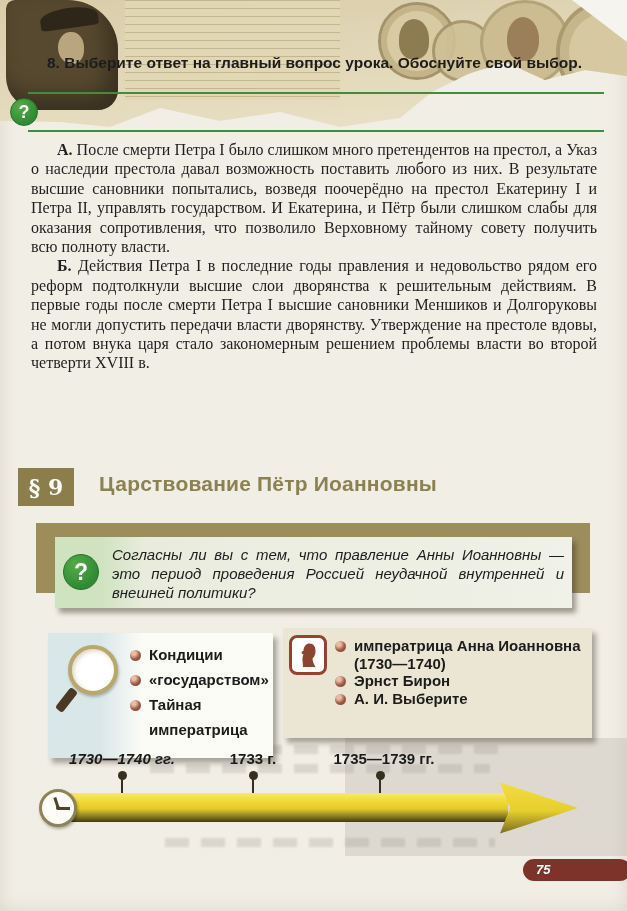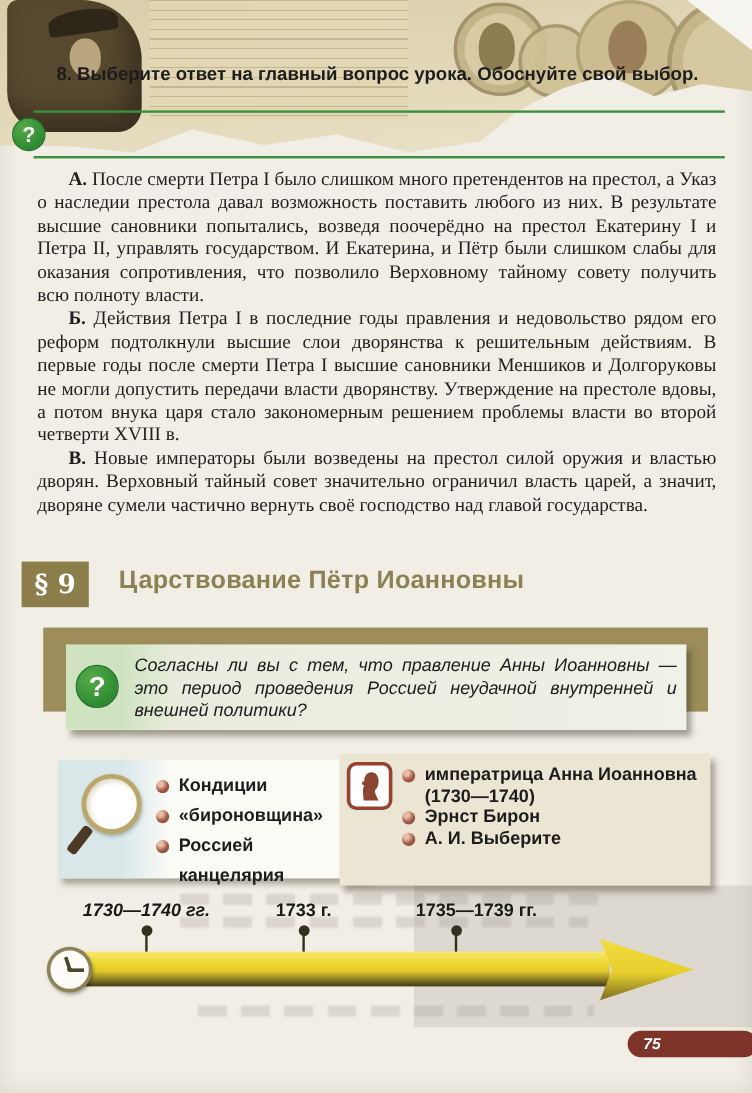--- a/index.html
+++ b/index.html
@@ -50,22 +50,22 @@
   .section-title{position:absolute;left:99px;top:472px;margin:0;font-size:21px;font-weight:bold;color:#8b8153;letter-spacing:.2px;}
   
   .olive-band{position:absolute;left:36px;top:523px;width:554px;height:70px;background:#9c8d5b;}
   .sq-card{position:absolute;left:55px;top:537px;width:517px;height:71px;
     background:linear-gradient(90deg,#cfe3c0 0px,#cfe3c0 46px,#e9ecdd 90px,#f0f1e7 100%);
     box-shadow:4px 5px 5px rgba(60,55,40,.45);}
   .sq-icon{position:absolute;left:8px;top:17px;width:36px;height:36px;font-size:23px;}
   .sq-text{position:absolute;left:57px;top:8px;width:452px;font-size:15px;line-height:19px;text-align:justify;color:#1d1d1d;font-style:italic;}
   
   .mini-card{position:absolute;box-shadow:4px 5px 5px rgba(60,55,40,.4);}
-  .terms-card{left:48px;top:633px;width:225px;height:99px;
-    background:linear-gradient(90deg,#d9e7e9 0px,#d9e7e9 52px,rgba(217,231,233,0) 95px),#fcfcf7;padding-left:35px;}
+  .terms-card{left:48px;top:633px;width:225px;height:125px;
+    background:linear-gradient(90deg,#d9e7e9 0px,#d9e7e9 52px,rgba(217,231,233,0) 95px),#fcfcf7;}
   .persons-card{left:283px;top:628px;width:309px;height:110px;background:#eae6d3;}
   .card-list{list-style:none;margin:0;padding:0;font-size:15px;font-weight:bold;color:#1c1c1c;}
   .card-list li{position:relative;padding-left:19px;}
   .card-list li::before{content:"";position:absolute;left:0;top:4px;width:11px;height:11px;border-radius:50%;
     background:radial-gradient(circle at 35% 30%,#e8bca6 0 2px,#a05a44 55%,#7c4434);}
   .terms-card .card-list{position:absolute;left:82px;top:9px;width:138px;line-height:25px;}
   .terms-card .card-list li::before{top:8px;}
   .persons-card .card-list{position:absolute;left:52px;top:9px;width:248px;line-height:17.5px;}
   
   .mag{position:absolute;left:12px;top:10px;width:60px;height:72px;}
@@ -122,21 +122,20 @@
 
   <div class="rule top"></div>
   <div class="q-circle mq-icon">
       <span>?</span>
     </div>
   <div class="rule bottom"></div>
 
   <div class="answers">
     <p><span class="plabel">А.</span> <span>После смерти Петра I было слишком много претендентов на престол, а Указ о наследии престола давал возможность поставить любого из них. В результате высшие сановники попытались, возведя поочерёдно на престол Екатерину I и Петра II, управлять государством. И Екатерина, и Пётр были слишком слабы для оказания сопротивления, что позволило Верховному тайному совету получить всю полноту власти.</span></p>
     <p><span class="plabel">Б.</span> <span>Действия Петра I в последние годы правления и недовольство рядом его реформ подтолкнули высшие слои дворянства к решительным действиям. В первые годы после смерти Петра I высшие сановники Меншиков и Долгоруковы не могли допустить передачи власти дворянству. Утверждение на престоле вдовы, а потом внука царя стало закономерным решением проблемы власти во второй четверти XVIII в.</span></p>
-    <p><span class="plabel">В.</span> <span>Новые императоры были возведены на престол силой оружия и властью дворян. Верховный тайный совет значительно ограничил власть царей, а значит, дворяне сумели частично вернуть своё господство над главой государства.</span></p>
   </div>
 
   <div class="section-badge">
       <span>§ 9</span>
     </div>
   <h1 class="section-title">Царствование Пётр Иоанновны</h1>
 
   <div class="olive-band"></div>
   <div class="sq-card">
     <div class="q-circle sq-icon">
@@ -150,42 +149,42 @@
   <div class="bleed-line" style="left:165px;top:838px;width:330px;"></div>
   <div class="gray-panel"></div>
 
   <div class="mini-card terms-card">
     <div class="mag">
       <div class="mag-lens"></div>
       <div class="mag-handle"></div>
     </div>
     <ul class="card-list">
       <li>Кондиции</li>
-      <li>«бироновщина»</li>
-      <li>Россией канцелярия</li>
+      <li>«государством»</li>
+      <li>Тайная императрица</li>
     </ul>
   </div>
 
   <div class="mini-card persons-card">
     <div class="portrait">
       <svg width="24" height="26" viewBox="0 0 24 26">
         <path d="M7 25 C7 19 5.5 17 7.5 12.5 C4.5 11.5 5.5 9 7.5 9 C7.5 4 10.5 1.5 13.5 1.5 C17.5 1.5 19.5 5 19.5 9 C19.5 12.5 18.5 14.5 16.5 16.5 C16.5 19.5 17.5 21 19.5 25 Z" fill="#8a4430"></path>
       </svg>
     </div>
     <ul class="card-list">
       <li>императрица Анна Иоанновна (1730—1740)</li>
       <li>Эрнст Бирон</li>
       <li>А. И. Выберите</li>
     </ul>
   </div>
 
   <div>
     <div class="tl-label" style="left:60px;width:124px;font-style:italic;">1730—1740 гг.</div>
     <div class="tl-label" style="left:213px;width:80px;">1733 г.</div>
-    <div class="tl-label" style="left:335px;width:124px;">1735—1739 гг.</div>
+    <div class="tl-label" style="left:322px;width:124px;">1735—1739 гг.</div>
     <div class="tl-pin" style="left:118px;"></div>
     <div class="tl-pin" style="left:249px;"></div>
     <div class="tl-pin" style="left:376px;"></div>
     <div class="tl-stem" style="left:121px;"></div>
     <div class="tl-stem" style="left:252px;"></div>
     <div class="tl-stem" style="left:379px;"></div>
     <div class="tl-body"></div>
     <div class="tl-head"></div>
     <div class="clock">
       <div class="hand-h"></div>

